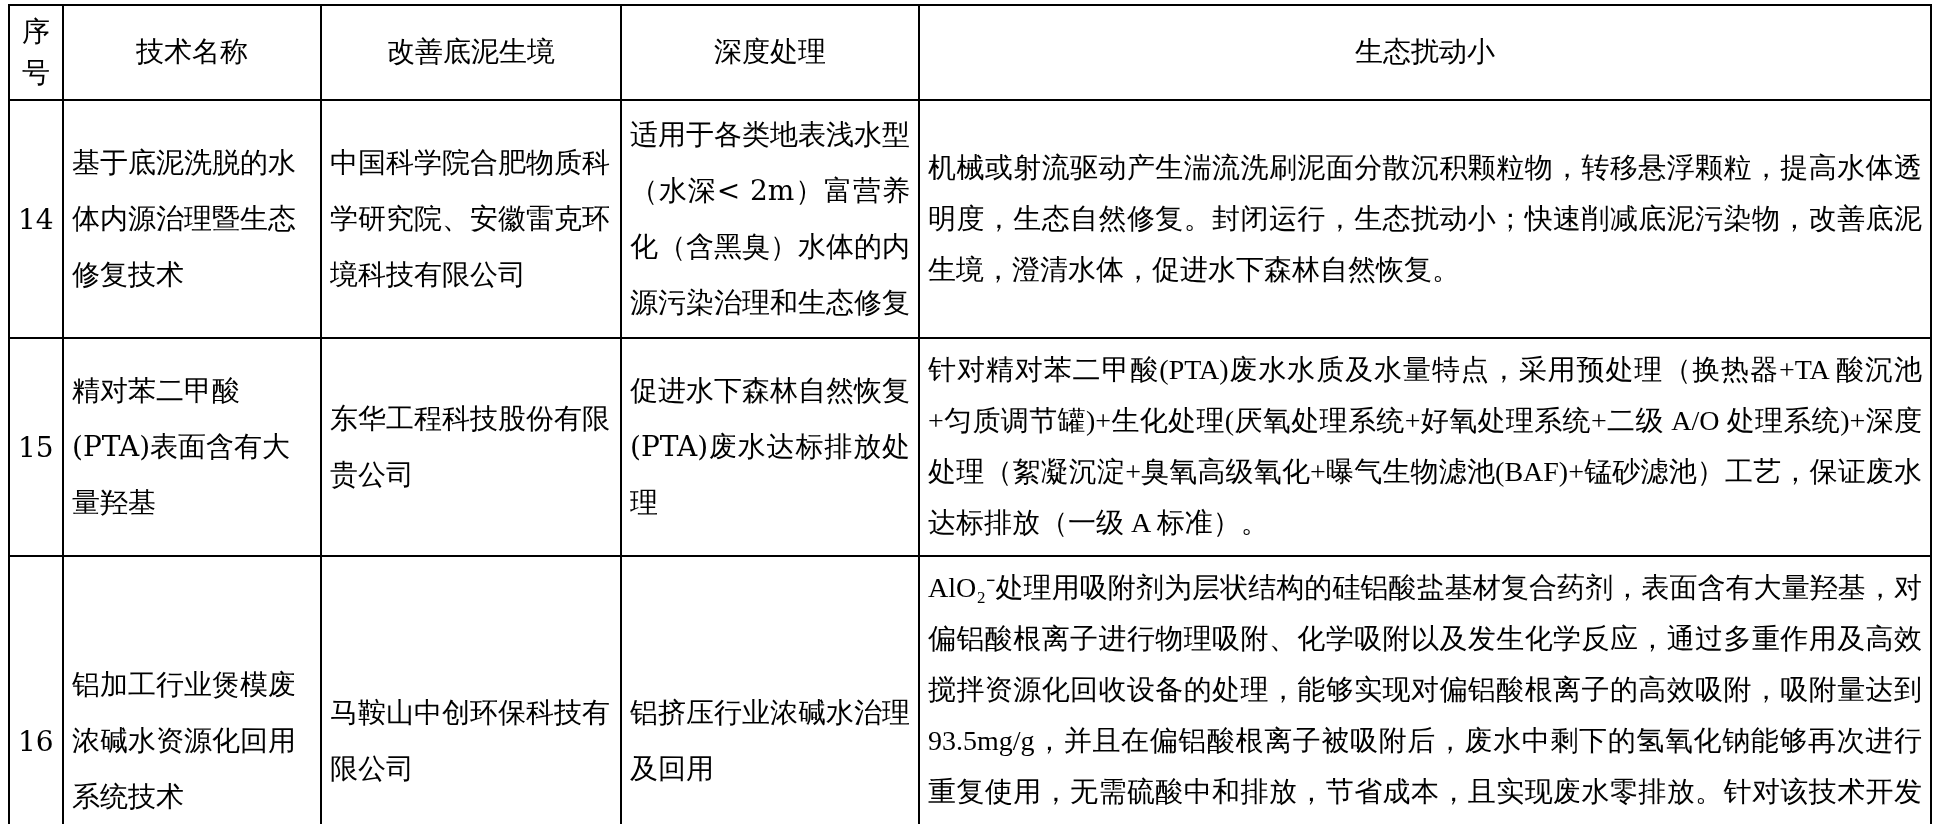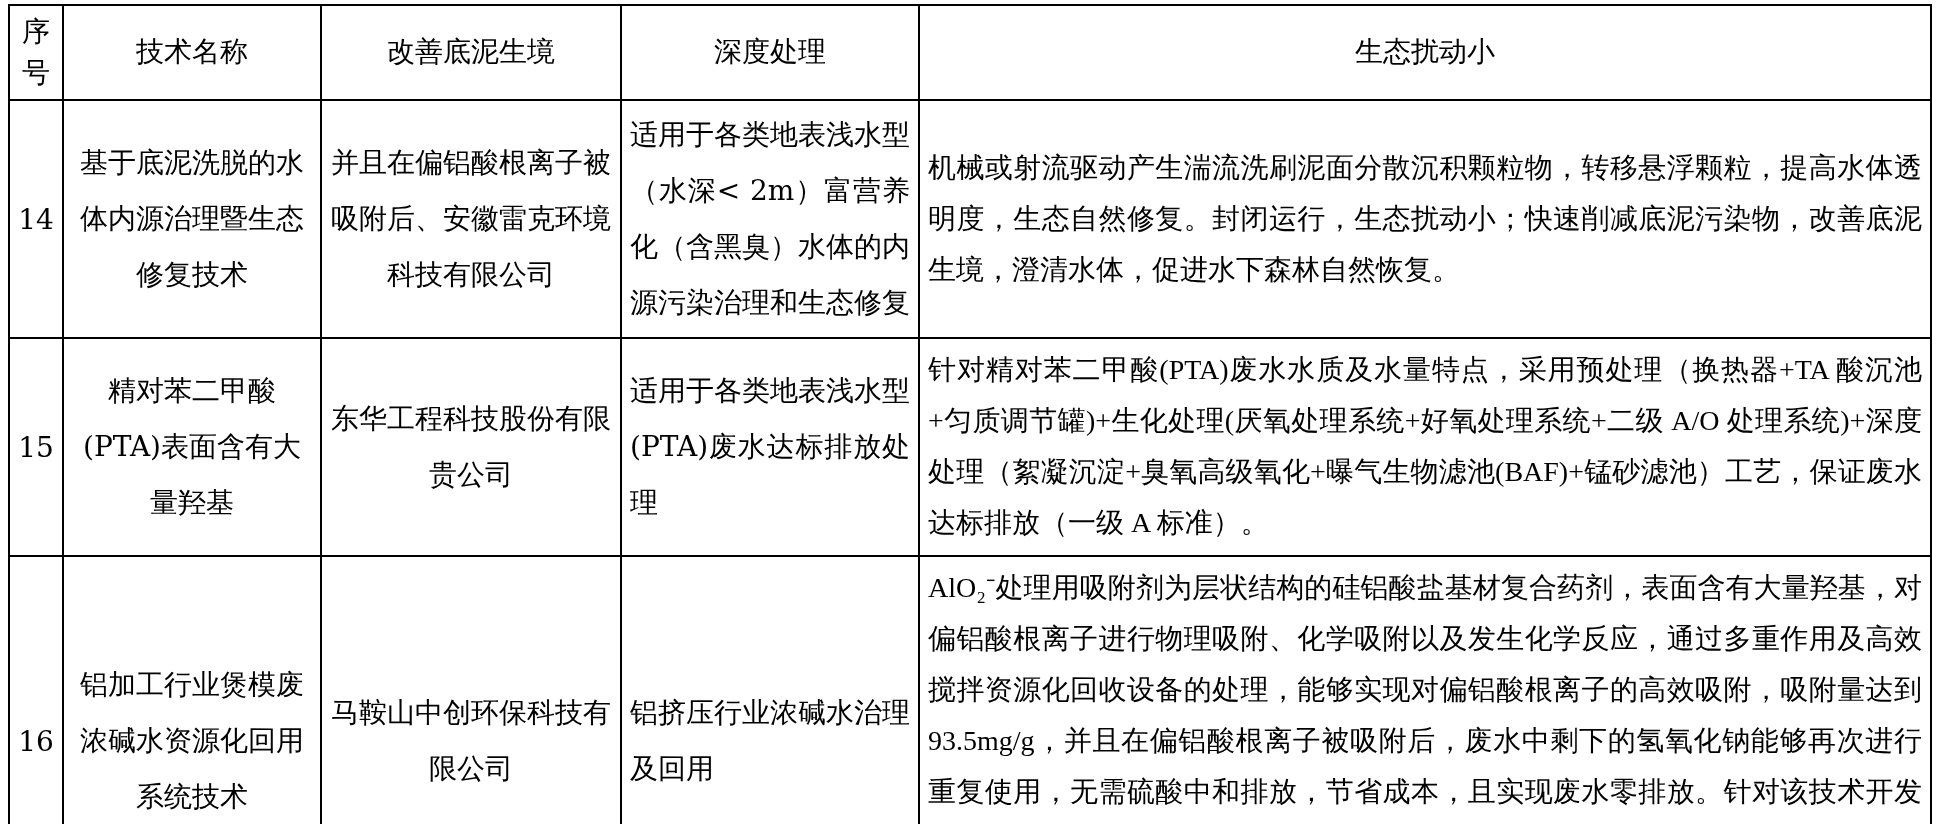--- a/index.html
+++ b/index.html
@@ -44,25 +44,25 @@
   tr.row-15       { height: 210px; }
   tr.row-16       { height: 294px; }
 
   .th-cell {
     text-align: center;
     line-height: 1.45;
   }
   .th-no { padding: 6px 2px; word-break: break-all; }
 
   .cell-center {
-    text-align: center;
+    text-align: left;
     line-height: 2.0;
     padding: 6px 14px;
   }
-  .cell-no { text-align: center; padding: 6px 2px; }
+  .cell-no { padding: 6px 2px; }
   .cell-scope {
     text-align: justify;
     text-align-last: left;
     line-height: 2.0;
     padding: 6px 10px;
   }
   .cell-desc {
     text-align: justify;
     text-align-last: left;
     line-height: 1.82;
@@ -88,30 +88,30 @@
       <th class="th-cell th-no">序号</th>
       <th class="th-cell">技术名称</th>
       <th class="th-cell">改善底泥生境</th>
       <th class="th-cell">深度处理</th>
       <th class="th-cell">生态扰动小</th>
     </tr>
 
     <tr class="row-14">
       <td class="cell-no">14</td>
       <td class="cell-center">基于底泥洗脱的水体内源治理暨生态修复技术</td>
-      <td class="cell-center">并且在偏铝酸根离子被吸附后、安徽雷克环境科技有限公司</td>
+      <td class="cell-center">中国科学院合肥物质科学研究院、安徽雷克环境科技有限公司</td>
       <td class="cell-scope">适用于各类地表浅水型（水深&lt; 2m）富营养化（含黑臭）水体的内源污染治理和生态修复</td>
       <td class="cell-desc">机械或射流驱动产生湍流洗刷泥面分散沉积颗粒物，转移悬浮颗粒，提高水体透明度，生态自然修复。封闭运行，生态扰动小；快速削减底泥污染物，改善底泥生境，澄清水体，促进水下森林自然恢复。</td>
     </tr>
 
     <tr class="row-15">
       <td class="cell-no">15</td>
       <td class="cell-center">精对苯二甲酸(PTA)表面含有大量羟基</td>
       <td class="cell-center">东华工程科技股份有限贵公司</td>
-      <td class="cell-scope">适用于各类地表浅水型(PTA)废水达标排放处理</td>
+      <td class="cell-scope">促进水下森林自然恢复(PTA)废水达标排放处理</td>
       <td class="cell-desc">针对精对苯二甲酸(PTA)废水水质及水量特点，采用预处理（换热器+TA 酸沉池+匀质调节罐)+生化处理(厌氧处理系统+好氧处理系统+二级 A/O 处理系统)+深度处理（絮凝沉淀+臭氧高级氧化+曝气生物滤池(BAF)+锰砂滤池）工艺，保证废水达标排放（一级 A 标准）。</td>
     </tr>
 
     <tr class="row-16">
       <td class="cell-no">16</td>
       <td class="cell-center">铝加工行业煲模废浓碱水资源化回用系统技术</td>
       <td class="cell-center">马鞍山中创环保科技有限公司</td>
       <td class="cell-scope">铝挤压行业浓碱水治理及回用</td>
       <td class="cell-desc">AlO₂⁻处理用吸附剂为层状结构的硅铝酸盐基材复合药剂，表面含有大量羟基，对偏铝酸根离子进行物理吸附、化学吸附以及发生化学反应，通过多重作用及高效搅拌资源化回收设备的处理，能够实现对偏铝酸根离子的高效吸附，吸附量达到 93.5mg/g，并且在偏铝酸根离子被吸附后，废水中剩下的氢氧化钠能够再次进行重复使用，无需硫酸中和排放，节省成本，且实现废水零排放。针对该技术开发的浓碱水回收循环一体化设备，除铝率达 95%以上，可回收 90%以上氢氧化钠，实现浓碱水零排放。</td>
     </tr>

